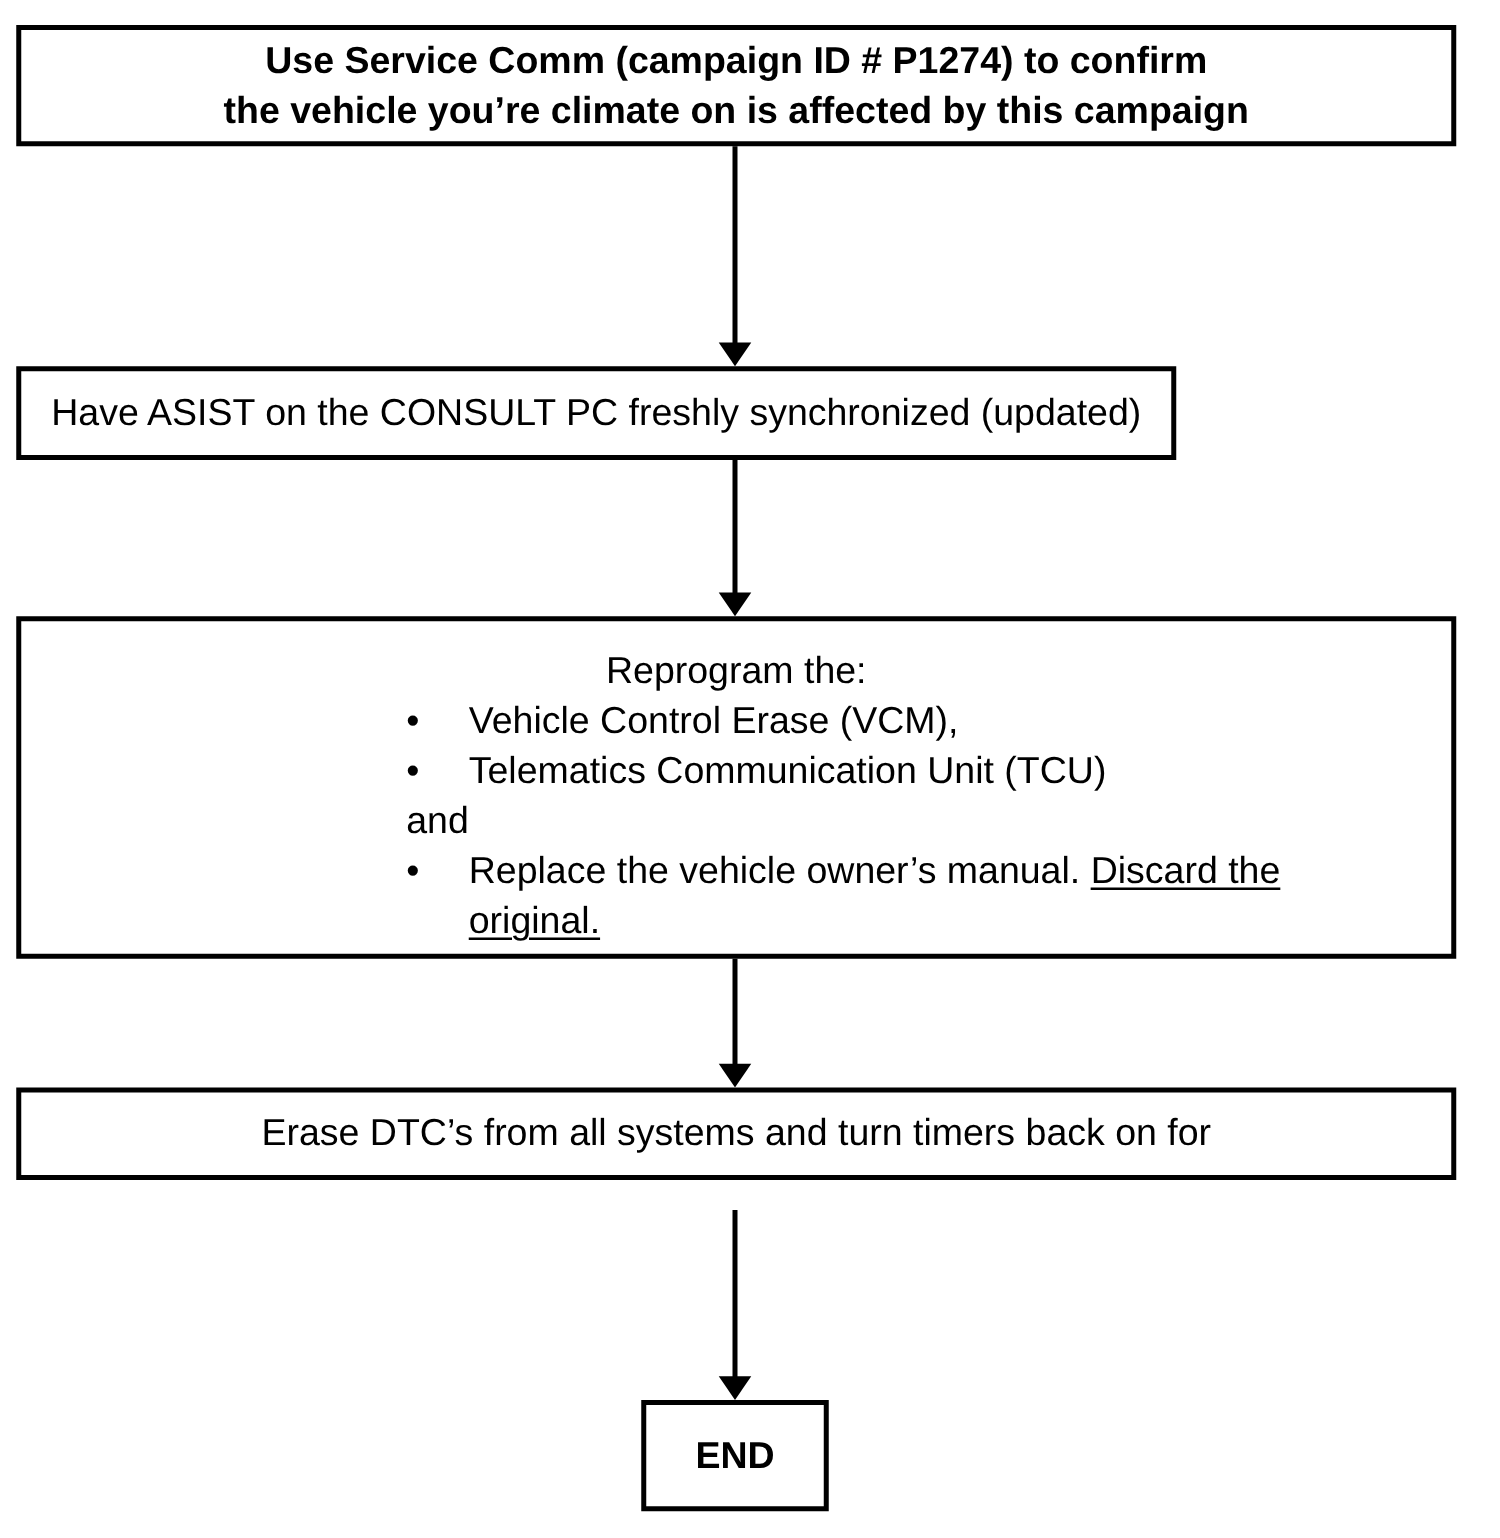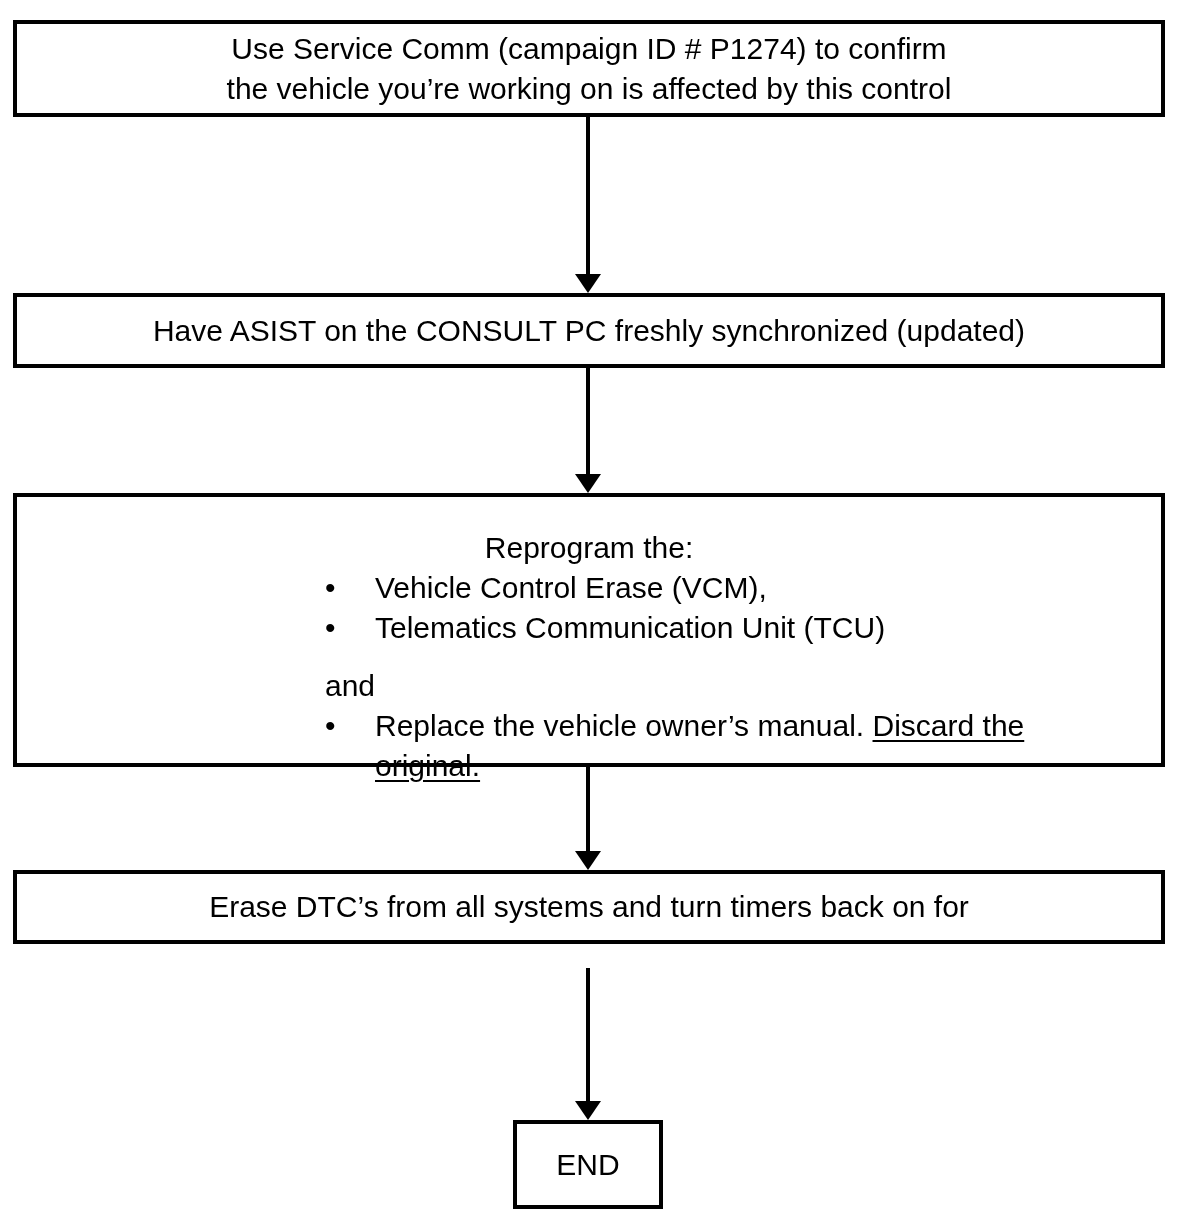--- a/index.html
+++ b/index.html
@@ -22,41 +22,41 @@
     background: #ffffff;
     font-size: 30px;
     line-height: 40px;
   }
   .box.center-text {
     display: flex;
     flex-direction: column;
     justify-content: center;
     text-align: center;
   }
-  .bold { font-weight: normal; }
+  .bold { font-weight: bold; }
 
   #box-step1 { left: 13px; top: 20px;  width: 1152px; height: 97px; }
-  #box-step2 { left: 13px; top: 293px; width: 1152px; height: 75px; align-items: center; }
-  #box-step3 { left: 13px; top: 493px; width: 1152px; height: 274px; padding-top: 31px; }
+  #box-step2 { left: 13px; top: 293px; width: 928px; height: 75px; align-items: center; }
+  #box-step3 { left: 13px; top: 493px; width: 1152px; height: 274px; padding-top: 20px; }
   #box-step4 { left: 13px; top: 870px; width: 1152px; height: 74px; }
   #box-end   { left: 513px; top: 1120px; width: 150px; height: 89px; }
 
   .step3-heading { text-align: center; }
   .bullet-row {
     display: flex;
     margin-left: 308px;
     align-items: flex-start;
   }
   .bullet-marker {
     width: 50px;
     flex: 0 0 50px;
   }
   .bullet-text { }
   .bullet-text.wrap { width: 730px; }
-  .connector-row { margin-left: 308px; margin-top: 18px; }
+  .connector-row { margin-left: 308px; }
   .underlined {
     text-decoration: underline;
     text-decoration-thickness: 2px;
     text-underline-offset: 4px;
   }
 
   .arrow {
     position: absolute;
     width: 28px;
   }
@@ -83,21 +83,21 @@
   #arrow-3 { left: 574px; top: 767px; height: 103px; }
   #arrow-4 { left: 574px; top: 968px; height: 152px; }
 </style>
 </head>
 <body>
 
 <div class="canvas">
 
   <div class="box center-text bold" id="box-step1">
     <div>Use Service Comm (campaign ID # P1274) to confirm</div>
-    <div>the vehicle you’re working on is affected by this control</div>
+    <div>the vehicle you’re climate on is affected by this campaign</div>
   </div>
 
   <div class="arrow" id="arrow-1">
     <div class="arrow-line"></div>
     <div class="arrow-head"></div>
   </div>
 
   <div class="box center-text" id="box-step2">
     <div>Have ASIST on the CONSULT PC freshly synchronized (updated)</div>
   </div>

